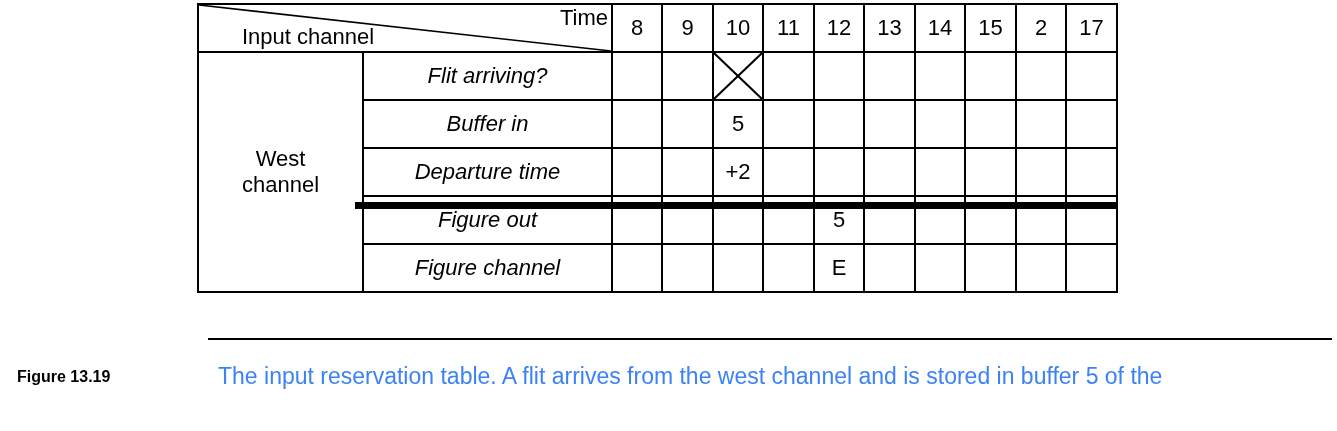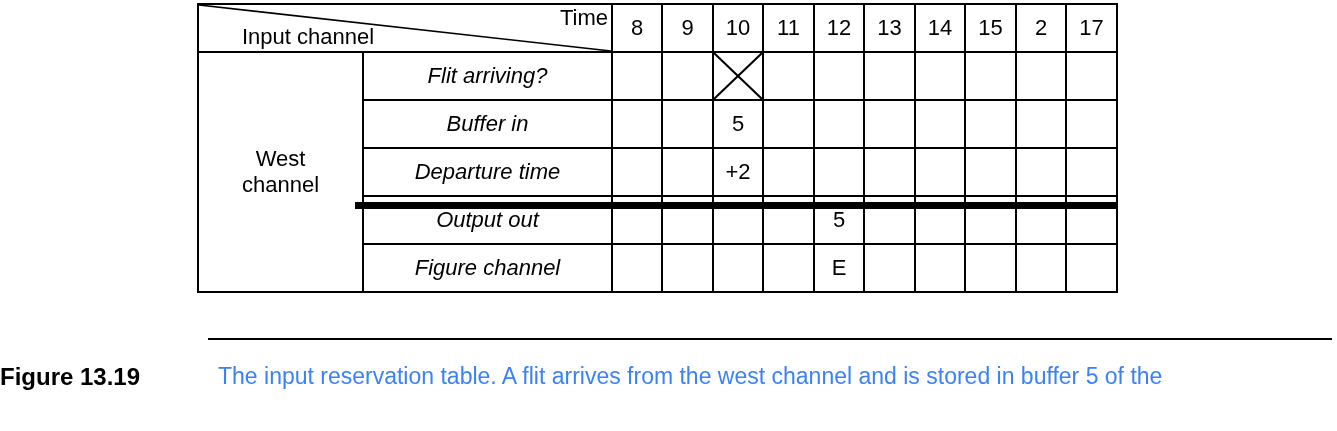--- a/index.html
+++ b/index.html
@@ -86,23 +86,23 @@
   .caption-rule {
     position: absolute;
     left: 208px;
     top: 338px;
     width: 1124px;
     height: 2px;
     background: #000000;
   }
   .caption-label {
     position: absolute;
-    left: 0;
+    left: 17px;
     top: 361px;
-    font-size: 24px;
+    font-size: 16px;
     font-weight: bold;
     line-height: 31px;
     white-space: nowrap;
   }
   .caption-text {
     position: absolute;
     left: 218px;
     top: 360px;
     font-size: 23px;
     line-height: 32px;
@@ -195,21 +195,21 @@
         <td></td>
         <td></td>
         <td></td>
         <td></td>
         <td></td>
         <td></td>
         <td></td>
       </tr>
 
       <tr>
-        <td class="label-cell">Output out</td>
+        <td class="label-cell">Figure out</td>
         <td></td>
         <td></td>
         <td></td>
         <td></td>
         <td class="mark-dark">5</td>
         <td></td>
         <td></td>
         <td></td>
         <td></td>
         <td></td>

